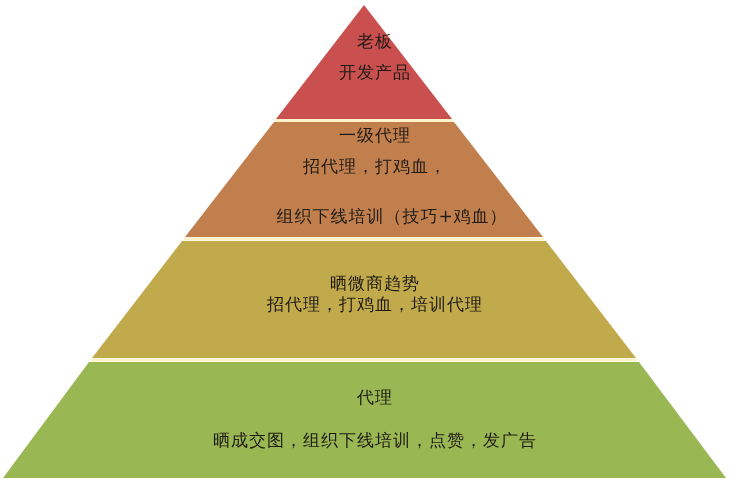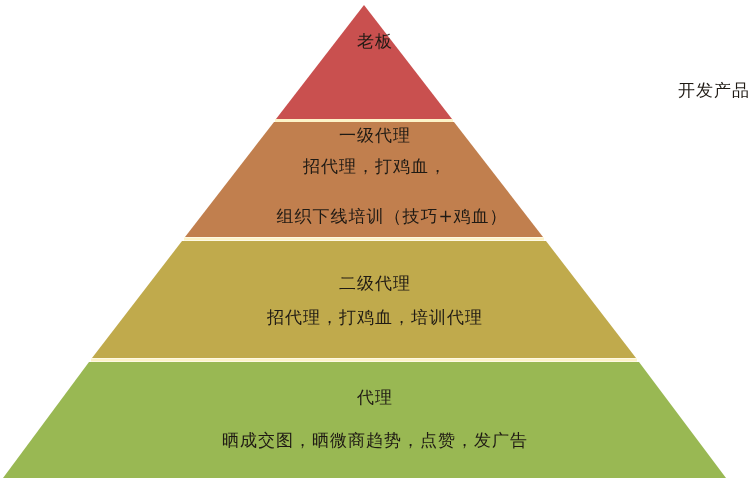--- a/index.html
+++ b/index.html
@@ -18,23 +18,23 @@
   <polygon points="274,122 454,122 543,237 185,237" fill="#c17f4e"></polygon>
   <polygon points="182,241 546,241 636,358 92,358" fill="#c0aa4c"></polygon>
   <polygon points="89,362 639,362 726,478 3,478" fill="#99b853"></polygon>
 
   <line x1="275" y1="120.5" x2="453" y2="120.5" stroke="#fdf3c8" stroke-width="3"></line>
   <line x1="184" y1="239" x2="544" y2="239" stroke="#fdf3c8" stroke-width="3"></line>
   <line x1="91" y1="360" x2="637" y2="360" stroke="#fdf3c8" stroke-width="3"></line>
 </svg>
 
 <div class="label" style="top:31px;">老板</div>
-<div class="label" style="top:80px;text-align:right;">开发产品</div>
+<div class="label" style="top:62px;">开发产品</div>
 
 <div class="label" style="top:125px;">一级代理</div>
 <div class="label" style="top:156px;">招代理，打鸡血，</div>
 <div class="label" style="top:206px;padding-left:17px;">组织下线培训（技巧+鸡血）</div>
 
-<div class="label" style="top:273px;">二级代理</div>
-<div class="label" style="top:309px;font-family:Liberation Mono, monospace;">招代理，打鸡血，培训代理</div>
+<div class="label" style="top:273px;">晒微商趋势</div>
+<div class="label" style="top:294px;">招代理，打鸡血，培训代理</div>
 
 <div class="label" style="top:387px;">代理</div>
-<div class="label" style="top:430px;">晒成交图，晒微商趋势，点赞，发广告</div>
+<div class="label" style="top:430px;">晒成交图，组织下线培训，点赞，发广告</div>
 
 </body></html>

